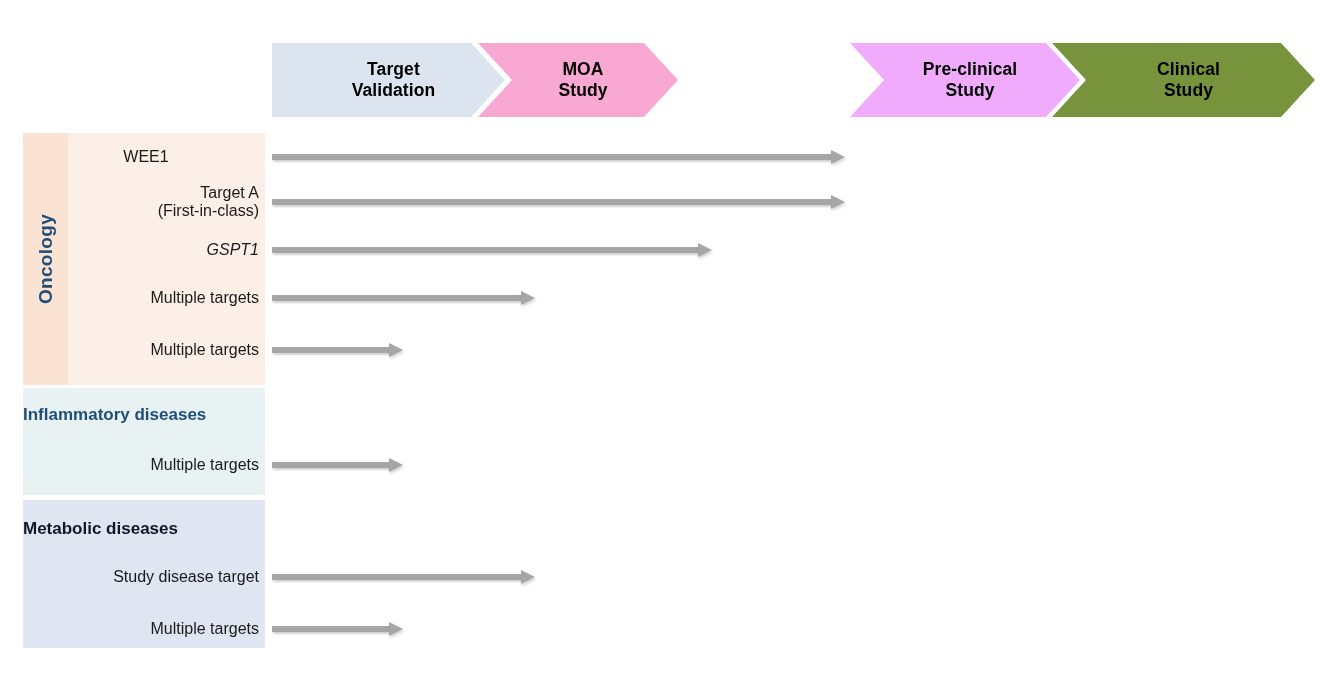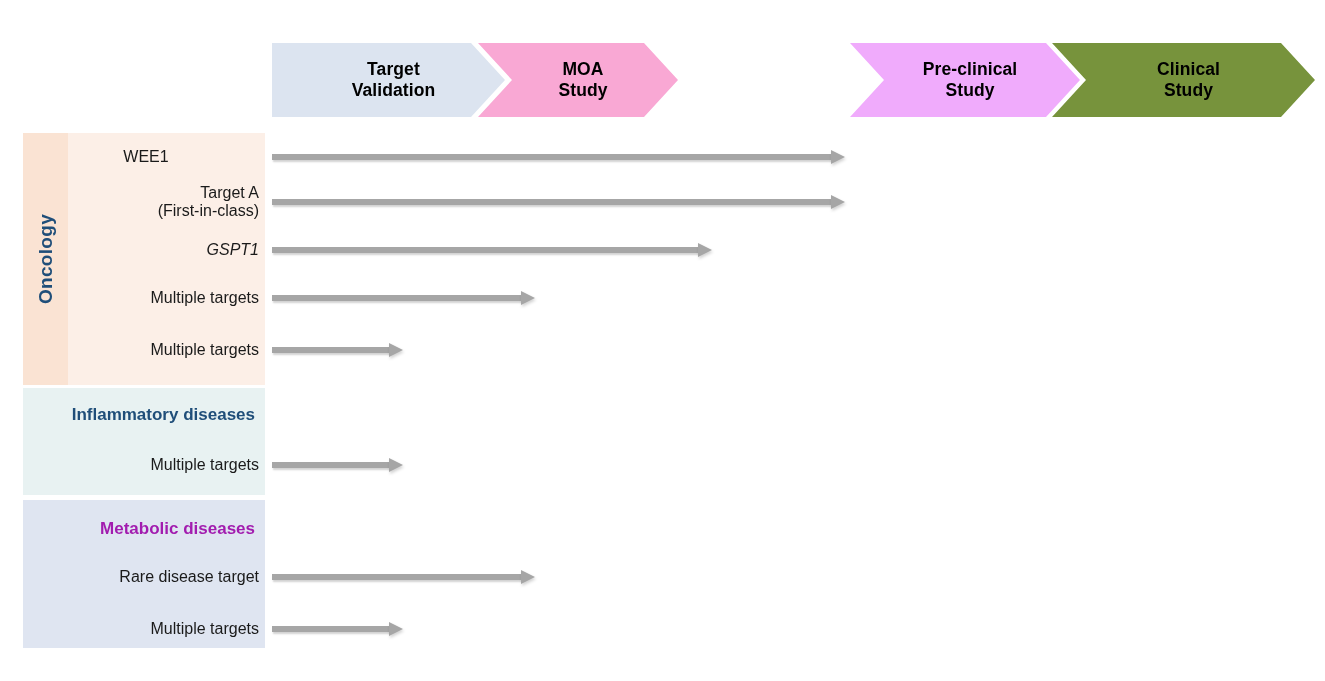--- a/index.html
+++ b/index.html
@@ -74,21 +74,21 @@
     transform: rotate(180deg);
     font-size: 19px;
     font-weight: bold;
     color: #1f4e79;
     letter-spacing: 0.3px;
   }
   .panel-hhead {
     position: absolute;
     left: 0;
     right: 10px;
-    text-align: right;
+    text-align: left;
     font-size: 17px;
     font-weight: bold;
     color: #1f4e79;
   }
 
   
   .row-label {
     position: absolute;
     right: 0;
     width: 230px;
@@ -160,23 +160,23 @@
       <div class="row-label" style="top: 202px; left: 33px;">Target A
 (First-in-class)</div>
       <div class="row-label" style="top: 250px; left: 33px; font-style: italic;">GSPT1</div>
       <div class="row-label" style="top: 298px; left: 33px;">Multiple targets</div>
       <div class="row-label" style="top: 350px; left: 33px;">Multiple targets</div>
       <div class="panel" style="top: 388px; height: 107px; background: rgb(232, 242, 242);">
         <div class="panel-hhead" style="top: 17px; color: rgb(31, 78, 121);">Inflammatory diseases</div>
       </div>
       <div class="row-label" style="top: 465px; left: 33px;">Multiple targets</div>
       <div class="panel" style="top: 500px; height: 148px; background: rgb(223, 229, 241);">
-        <div class="panel-hhead" style="top: 19px; color: #a21caf;">Metabolic diseases</div>
-      </div>
-      <div class="row-label" style="top: 577px; left: 33px;">Rare disease target</div>
+        <div class="panel-hhead" style="top: 19px; color: #0f172a;">Metabolic diseases</div>
+      </div>
+      <div class="row-label" style="top: 577px; left: 33px;">Study disease target</div>
       <div class="row-label" style="top: 629px; left: 33px;">Multiple targets</div>
     </div>
   <div id="arrows-layer">
       <div class="arrow" style="left: 272px; top: 157px; width: 573px;">
         <div class="arrow-shaft" style="width: 560px; background: rgb(166, 166, 166);"></div>
         <div class="arrow-head" style="left: 559px; border-left-color: rgb(166, 166, 166);"></div>
       </div>
       <div class="arrow" style="left: 272px; top: 202px; width: 573px;">
         <div class="arrow-shaft" style="width: 560px; background: rgb(166, 166, 166);"></div>
         <div class="arrow-head" style="left: 559px; border-left-color: rgb(166, 166, 166);"></div>

